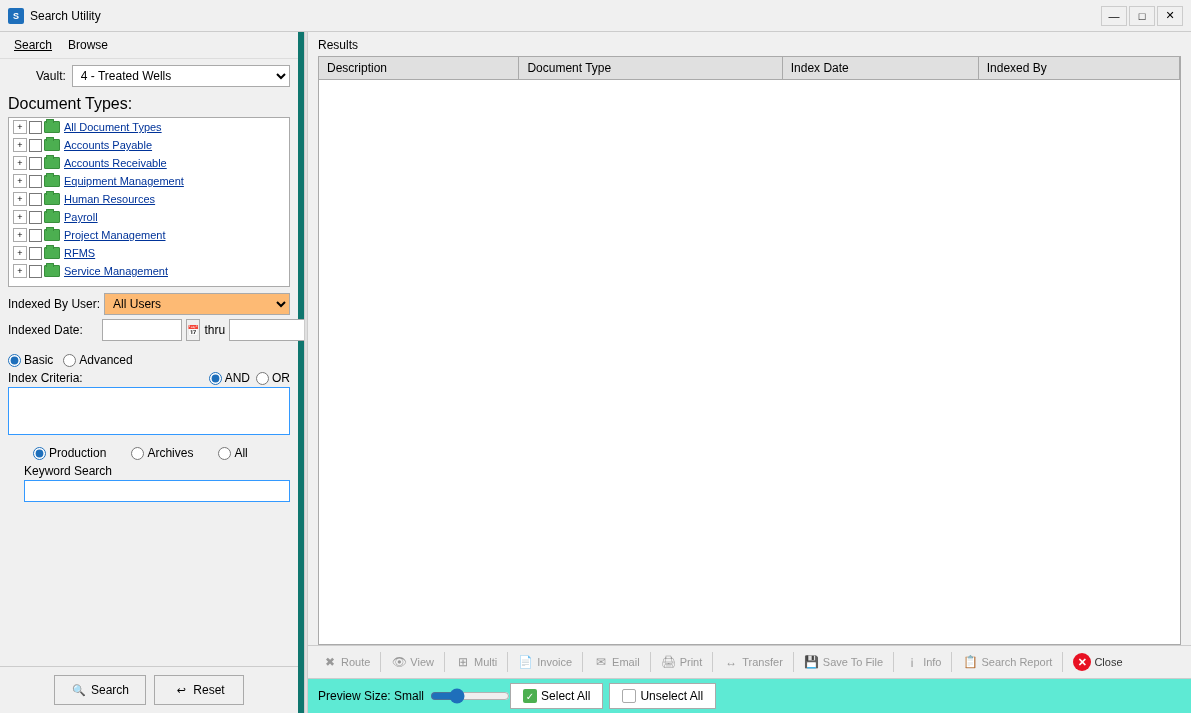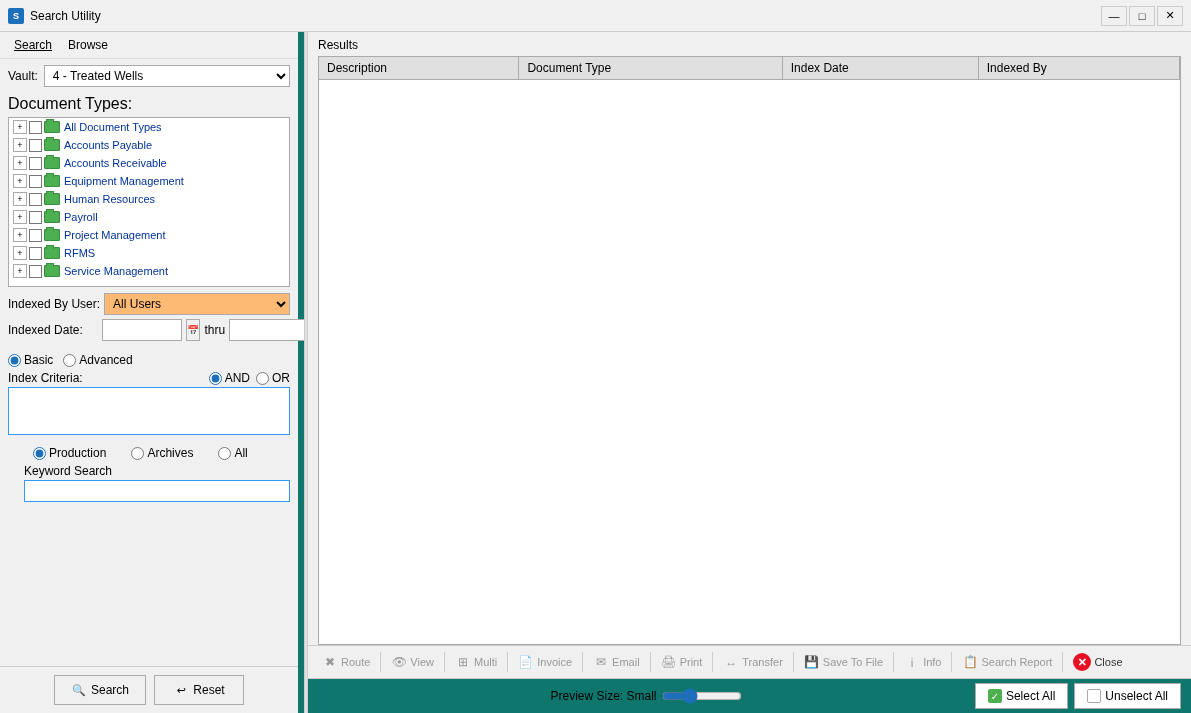--- a/index.html
+++ b/index.html
@@ -89,21 +89,21 @@
     }
     .menu-item.active { text-decoration: underline; }
 
     
     .vault-row {
       display: flex;
       align-items: center;
       padding: 6px 8px;
       gap: 6px;
     }
-    .vault-label { font-size: 12px; }
+    .vault-label { font-size: 12px; margin-left: 28px; }
     .vault-select {
       flex: 1;
       height: 22px;
       font-size: 12px;
       border: 1px solid #aaa;
       background: white;
       padding: 0 4px;
       cursor: pointer;
     }
 
@@ -165,21 +165,21 @@
       left: 1px;
       width: 6px;
       height: 3px;
       background: #ffd700;
       border: 1px solid #c8a000;
       border-bottom: none;
       border-radius: 1px 1px 0 0;
     }
     .tree-folder.green { background: #4caf50; border-color: #388e3c; }
     .tree-folder.green::before { background: #4caf50; border-color: #388e3c; }
-    .tree-item-label { font-size: 11px; color: #003399; cursor: pointer; }
+    .tree-item-label { font-size: 11px; color: #003399; text-decoration: underline; cursor: pointer; }
 
     
     .form-section {
       padding: 4px 8px;
     }
     .form-row {
       display: flex;
       align-items: center;
       margin-bottom: 4px;
       gap: 4px;
@@ -396,24 +396,23 @@
       justify-content: center;
       color: white;
       font-size: 11px;
       font-weight: bold;
     }
 
     
     .status-bar {
       display: flex;
       align-items: center;
-      justify-content: space-between;
       padding: 4px 10px;
       border-top: 1px solid #ccc;
-      background: #0f766e;
+      background: #5eead4;
     }
     .status-left { font-size: 12px; color: #666; }
     .status-center {
       display: flex;
       align-items: center;
       gap: 6px;
       font-size: 12px;
     }
     .status-right {
       display: flex;

